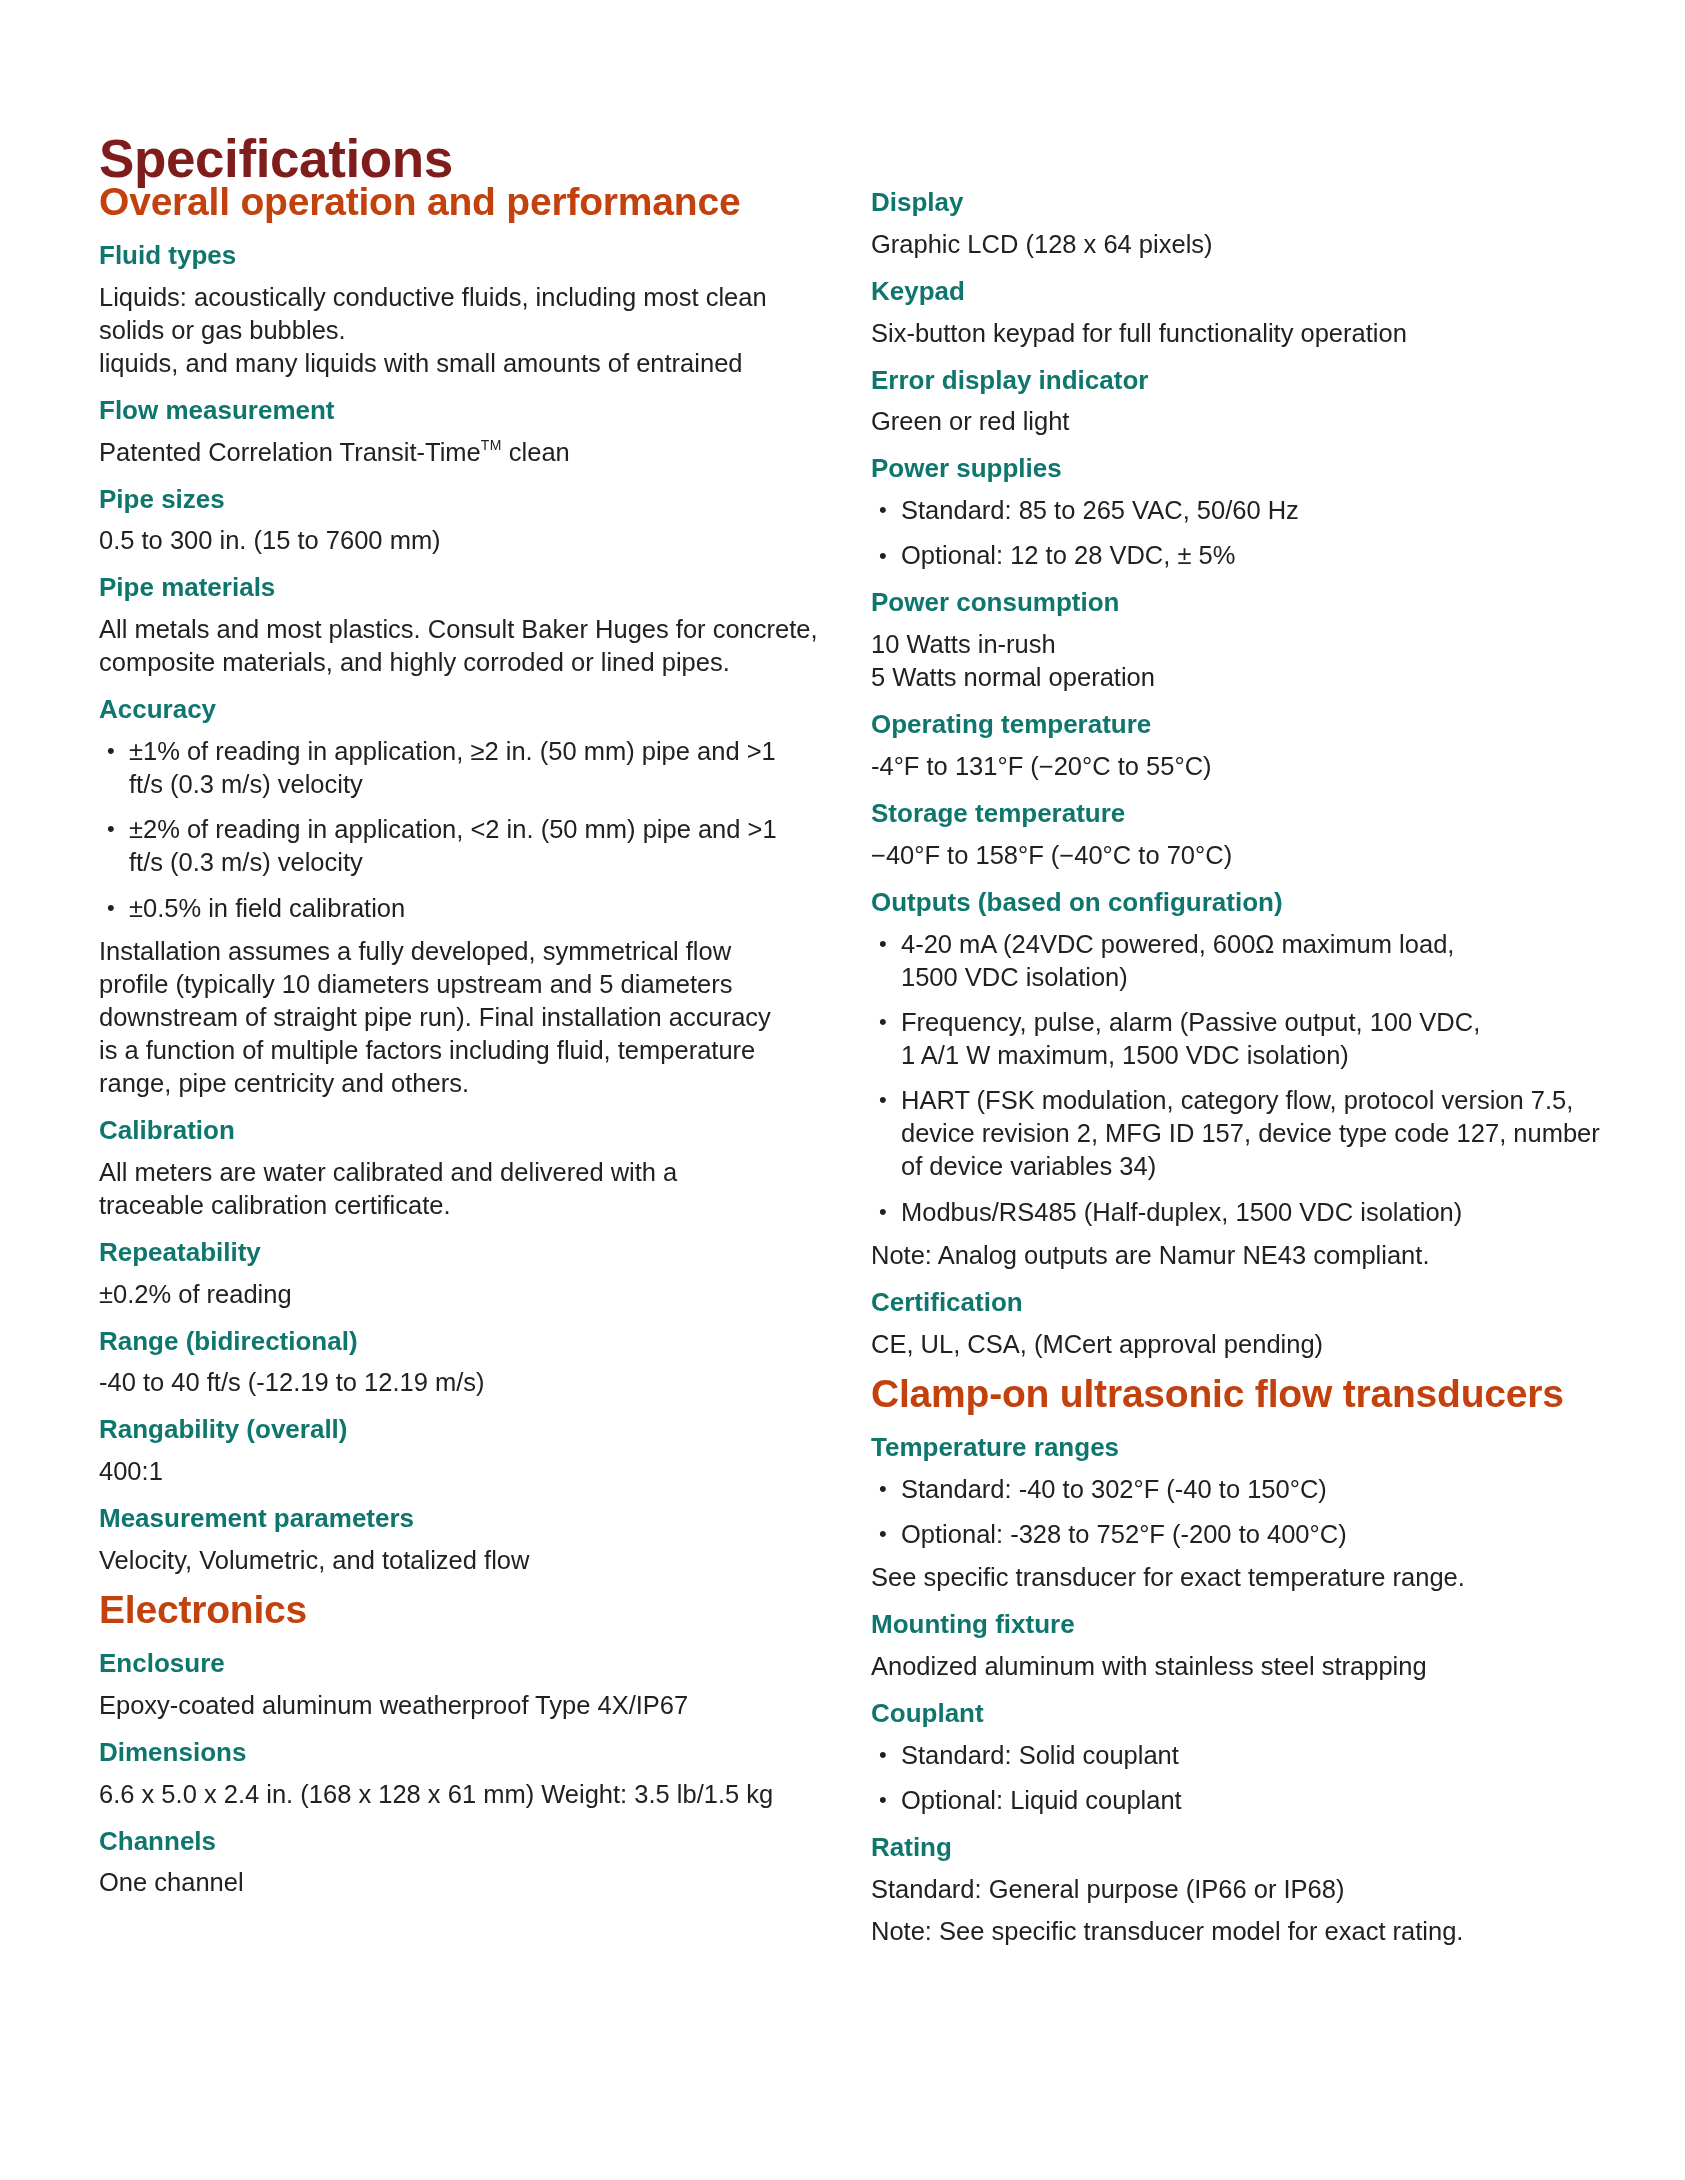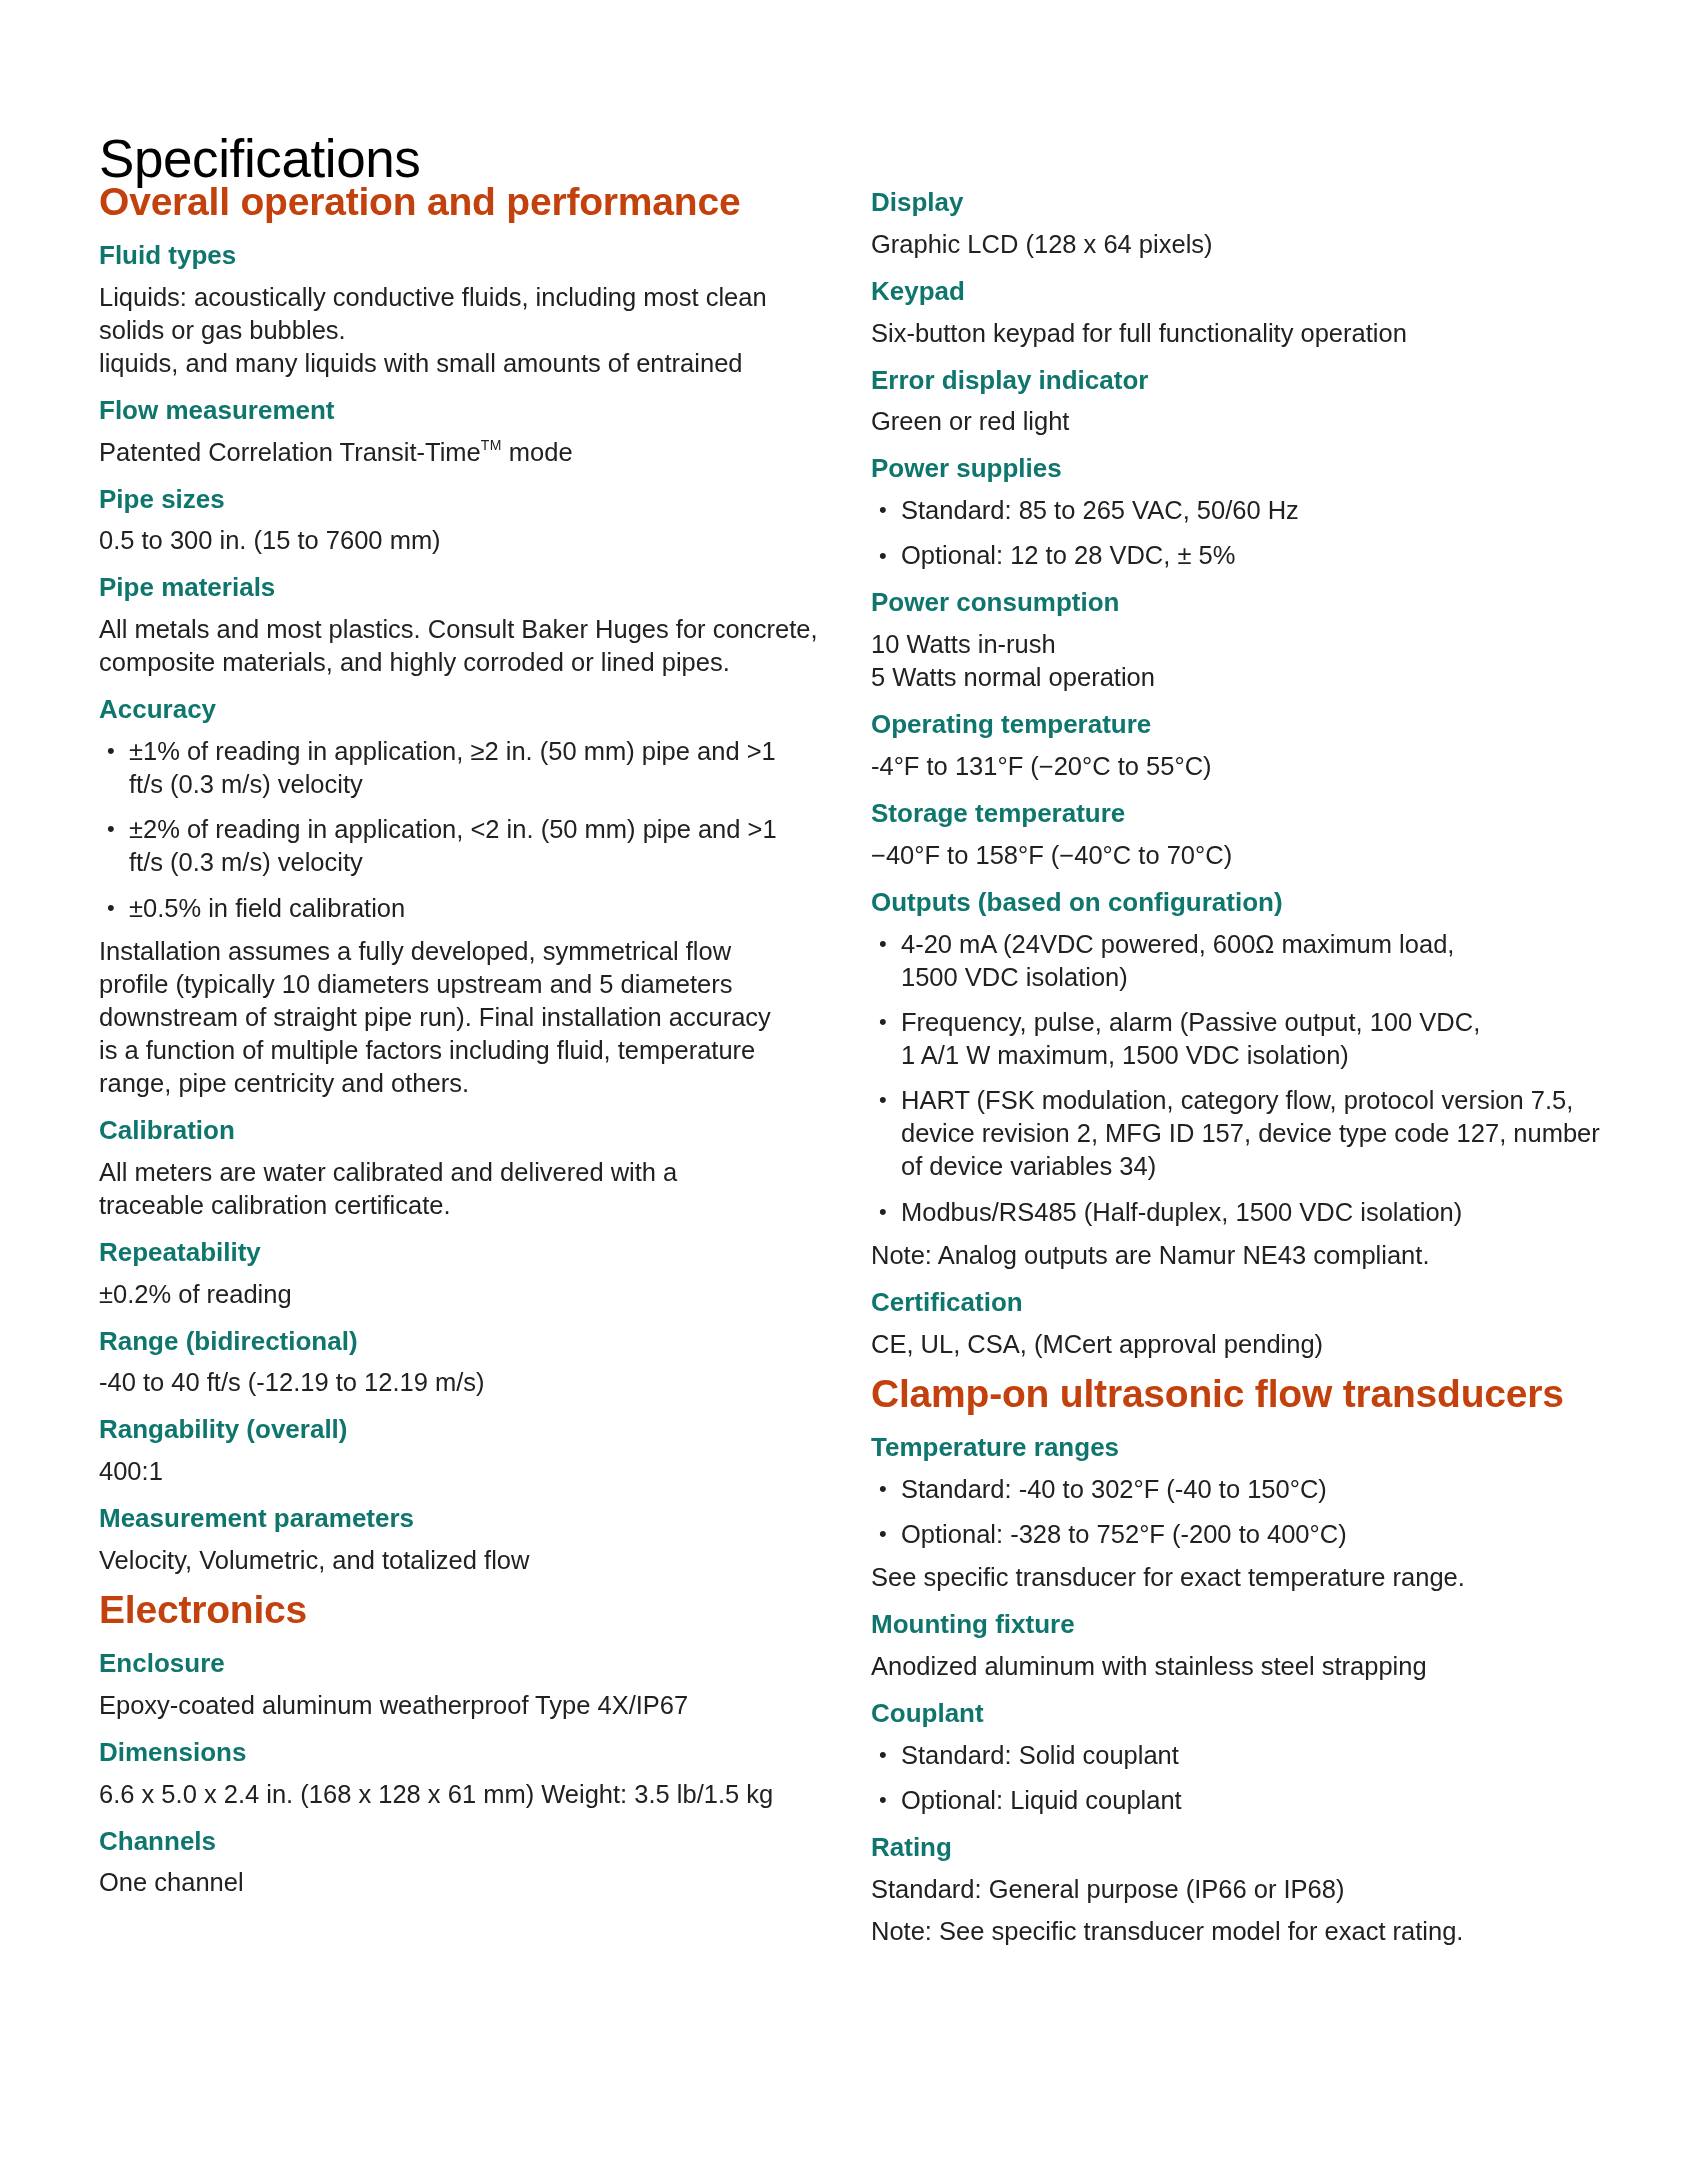--- a/index.html
+++ b/index.html
@@ -12,22 +12,22 @@
     overflow: hidden;
     font-family: "Liberation Sans", "DejaVu Sans", sans-serif;
     color: #212121;
   }
   .doc-title {
     position: absolute;
     left: 99px;
     top: 91px;
     font-size: 53px;
     line-height: 63px;
-    font-weight: 400;
-    color: #000000;
+    font-weight: 700;
+    color: #7f1d1d;
     letter-spacing: -0.4px;
   }
   .col { position: absolute; }
   .col-left  { left: 99px; top: 178px; width: 729px; }
   .col-right { left: 871px; top: 172px; width: 737px; }
 
   .section-heading {
     font-size: 39px;
     line-height: 47px;
     font-weight: 700;
@@ -104,21 +104,21 @@
         <div class="spec-label">Fluid types</div>
         <div class="spec-value">
           <span class="line">Liquids: acoustically conductive fluids, including most clean</span>
           <span class="line">solids or gas bubbles.</span>
           <span class="line">liquids, and many liquids with small amounts of entrained</span>
         </div>
       </div>
 
       <div class="item">
         <div class="spec-label">Flow measurement</div>
-        <div class="spec-value"><span>Patented Correlation Transit-Time</span><sup class="tm">TM</sup><span> mode</span></div>
+        <div class="spec-value"><span>Patented Correlation Transit-Time</span><sup class="tm">TM</sup><span> clean</span></div>
       </div>
 
       <div class="item">
         <div class="spec-label">Pipe sizes</div>
         <div class="spec-value">0.5 to 300 in. (15 to 7600 mm)</div>
       </div>
 
       <div class="item">
         <div class="spec-label">Pipe materials</div>
         <div class="spec-value">

